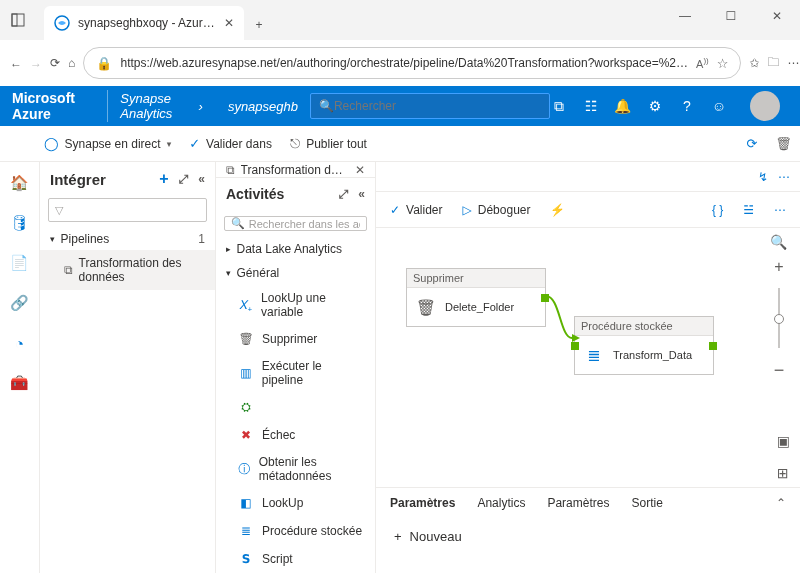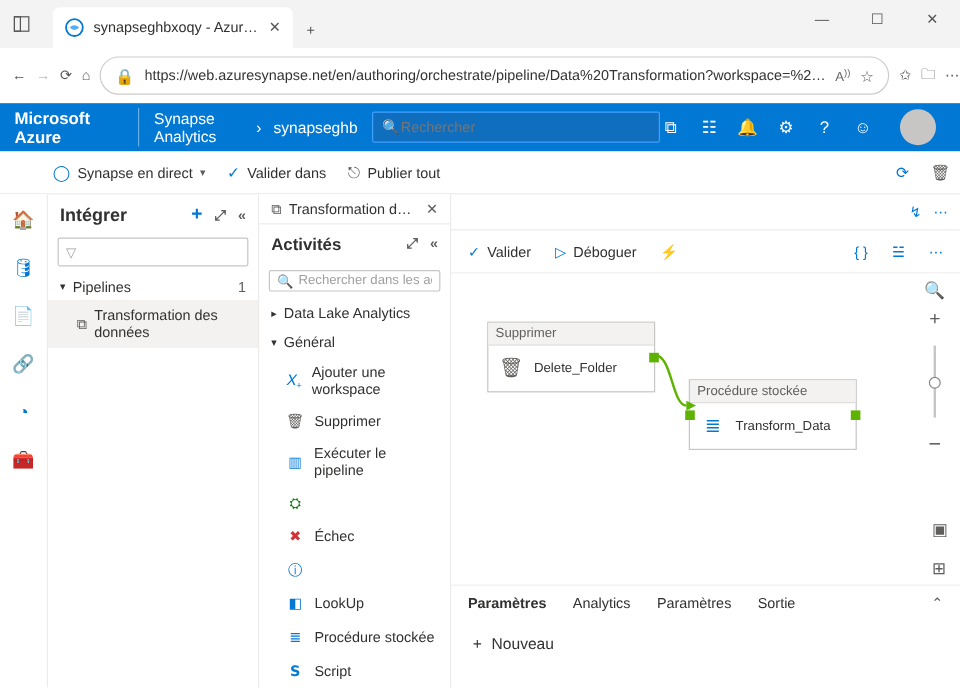--- a/index.html
+++ b/index.html
@@ -19,21 +19,21 @@
 
 .addr-bar { height: 46px; display: flex; align-items: center; padding: 0 10px; gap: 8px; background: #fff; }
 .nav-btn { width: 30px; height: 30px; display: flex; align-items: center; justify-content: center; color: #555; border-radius: 4px; }
 .url-box { flex: 1; height: 32px; border: 1px solid #ccc; border-radius: 16px; display: flex; align-items: center; padding: 0 12px; gap: 8px; background: #fff; }
 .url-text { flex: 1; font-size: 12px; color: #333; white-space: nowrap; overflow: hidden; text-overflow: ellipsis; }
 .url-icon { color: #666; font-size: 13px; }
 
 
 .azure-header { height: 40px; background: #0078d4; display: flex; align-items: center; padding: 0 12px; color: #fff; }
 .azure-brand { font-size: 14px; font-weight: 600; padding-right: 14px; border-right: 1px solid rgba(255,255,255,0.4); }
-.azure-crumb { display: flex; align-items: center; gap: 10px; padding: 0 12px; font-size: 13px; }
+.azure-crumb { display: flex; align-items: center; gap: 25px; padding: 0 12px; font-size: 13px; font-style: italic; }
 .azure-search { flex: 0 0 240px; height: 26px; background: #106ebe; border: 1px solid #40a0ff; display: flex; align-items: center; padding: 0 8px; color: #cde; border-radius: 2px; }
 .azure-search input { background: transparent; border: none; color: #cde; outline: none; font-size: 12px; width: 100%; }
 .azure-icons { display: flex; gap: 14px; margin-left: auto; align-items: center; padding-right: 8px; }
 .azure-icon { width: 18px; display: flex; justify-content: center; font-size: 14px; }
 .azure-avatar { width: 30px; height: 30px; border-radius: 50%; background: #c8c6c4; margin-left: 8px; }
 
 
 .action-bar { height: 36px; border-bottom: 1px solid #edebe9; display: flex; align-items: center; padding: 0 8px 0 44px; gap: 18px; font-size: 12px; color: #323130; }
 .action-item { display: flex; align-items: center; gap: 6px; }
 .action-icon { color: #0078d4; font-size: 13px; }
@@ -236,39 +236,40 @@
       <span style="font-size:9px">▸</span>
       <span>Data Lake Analytics</span>
     </div>
     <div class="act-group">
       <span style="font-size:9px">▾</span>
       <span>Général</span>
     </div>
     <div id="activity-list">
         <div class="act-item">
           <span class="act-icon" style="color: rgb(0, 120, 212);">𝑋₊</span>
-          <span>Ajouter une workspace</span>
+          <span>LookUp une variable</span>
         </div>
         <div class="act-item">
           <span class="act-icon" style="color: rgb(96, 94, 92);">🗑</span>
           <span>Supprimer</span>
         </div>
         <div class="act-item">
           <span class="act-icon" style="color: rgb(0, 120, 212);">▥</span>
           <span>Exécuter le pipeline</span>
         </div>
         <div class="act-item">
           <span class="act-icon" style="color: rgb(16, 124, 16);">⛭</span>
         </div>
         <div class="act-item">
           <span class="act-icon" style="color: rgb(209, 52, 56);">✖</span>
           <span>Échec</span>
         </div>
         <div class="act-item">
           <span class="act-icon" style="color: rgb(0, 120, 212);">ⓘ</span>
+          <span>Obtenir les métadonnées</span>
         </div>
         <div class="act-item">
           <span class="act-icon" style="color: rgb(0, 120, 212);">◧</span>
           <span>LookUp</span>
         </div>
         <div class="act-item">
           <span class="act-icon" style="color: rgb(0, 120, 212);">≣</span>
           <span>Procédure stockée</span>
         </div>
         <div class="act-item">

